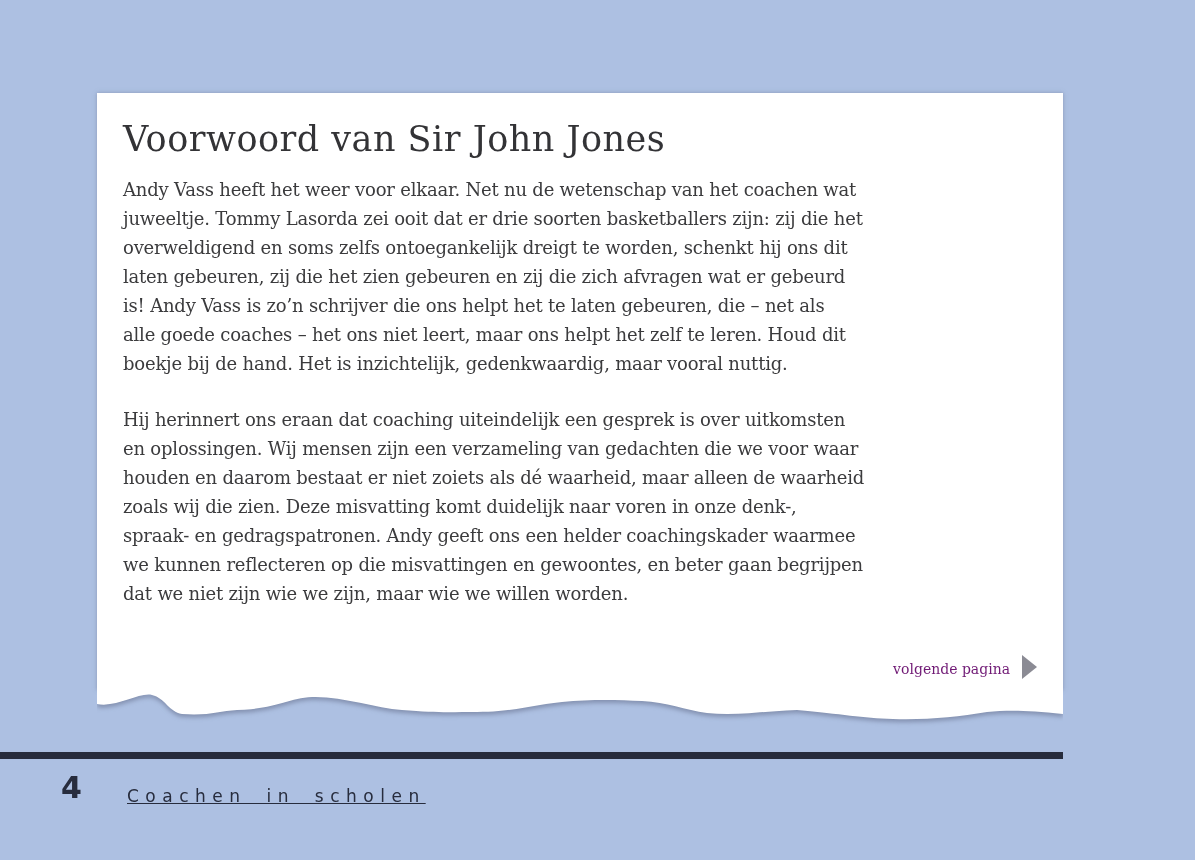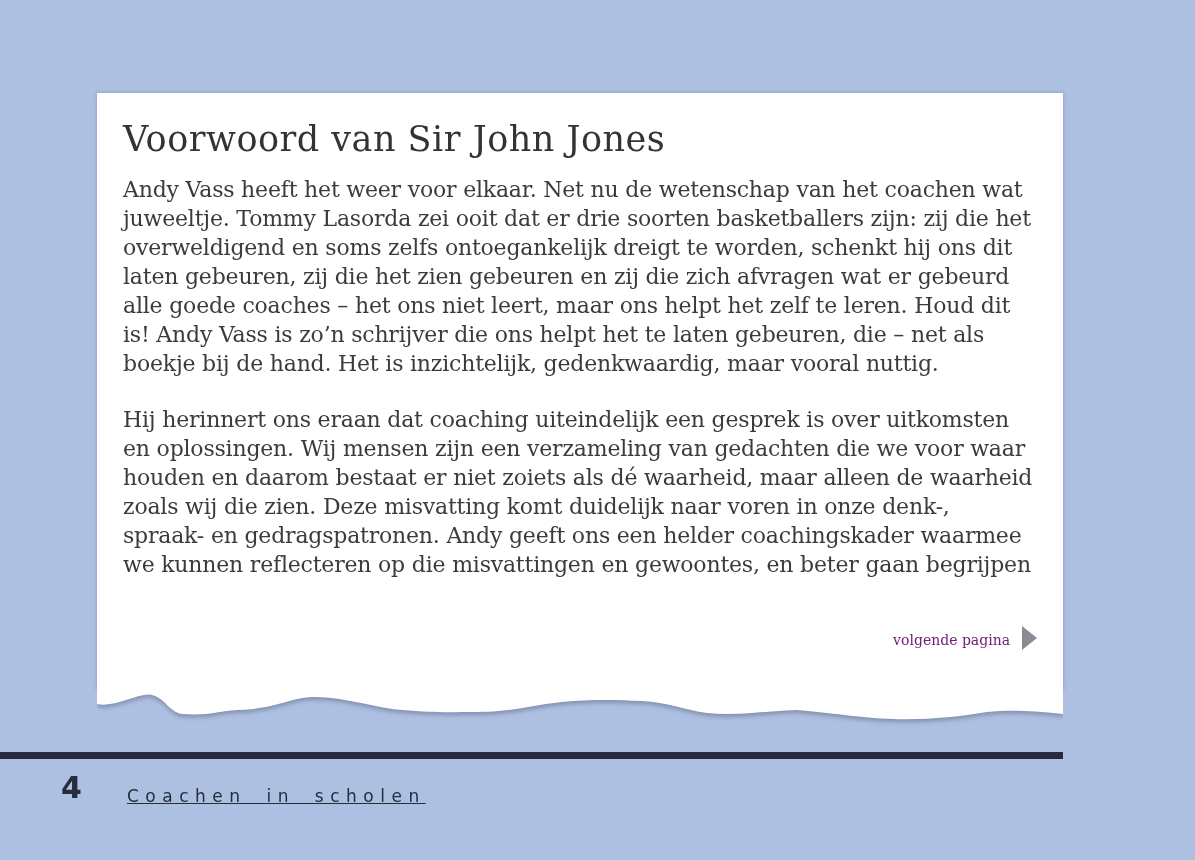--- a/index.html
+++ b/index.html
@@ -29,21 +29,21 @@
     font-size: 35px;
     line-height: 44px;
     font-weight: normal;
     color: #333336;
     letter-spacing: 0.5px;
   }
   .para { margin: 0; padding: 0; color: #3b3b3d; }
   .para.first  { margin-top: 14px; }
   .para.second { margin-top: 27px; }
   .line {
-    font-size: 22px;
+    font-size: 18px;
     line-height: 29px;
     white-space: nowrap;
     letter-spacing: -0.2px;
   }
   
   #next-row {
     margin-top: 47px;
     text-align: right;
     height: 29px;
   }
@@ -101,32 +101,33 @@
 <div id="page">
 
   <div id="card">
     <h1>Voorwoord van Sir John Jones</h1>
 
     <div class="para first">
       <div class="line">Andy Vass heeft het weer voor elkaar. Net nu de wetenschap van het coachen wat</div>
       <div class="line">juweeltje. Tommy Lasorda zei ooit dat er drie soorten basketballers zijn: zij die het</div>
       <div class="line">overweldigend en soms zelfs ontoegankelijk dreigt te worden, schenkt hij ons dit</div>
       <div class="line">laten gebeuren, zij die het zien gebeuren en zij die zich afvragen wat er gebeurd</div>
+      <div class="line">is! Andy Vass is zo’n schrijver die ons helpt het te laten gebeuren, die – net als</div>
       <div class="line">alle goede coaches – het ons niet leert, maar ons helpt het zelf te leren. Houd dit</div>
-      <div class="line">is! Andy Vass is zo’n schrijver die ons helpt het te laten gebeuren, die – net als</div>
       <div class="line">boekje bij de hand. Het is inzichtelijk, gedenkwaardig, maar vooral nuttig.</div>
     </div>
 
     <div class="para second">
       <div class="line">Hij herinnert ons eraan dat coaching uiteindelijk een gesprek is over uitkomsten</div>
       <div class="line">en oplossingen. Wij mensen zijn een verzameling van gedachten die we voor waar</div>
       <div class="line">houden en daarom bestaat er niet zoiets als dé waarheid, maar alleen de waarheid</div>
       <div class="line">zoals wij die zien. Deze misvatting komt duidelijk naar voren in onze denk-,</div>
       <div class="line">spraak- en gedragspatronen. Andy geeft ons een helder coachingskader waarmee</div>
       <div class="line">we kunnen reflecteren op die misvattingen en gewoontes, en beter gaan begrijpen</div>
+      <div class="line">dat we niet zijn wie we zijn, maar wie we willen worden.</div>
     </div>
 
     <div id="next-row">
       <span id="next-link">
         <span>volgende pagina</span><span class="arrow">
           <svg width="15" height="24" viewBox="0 0 15 24">
             <polygon points="0,0 15,12 0,24" fill="#8b8b94"></polygon>
           </svg>
         </span>
       </span>

